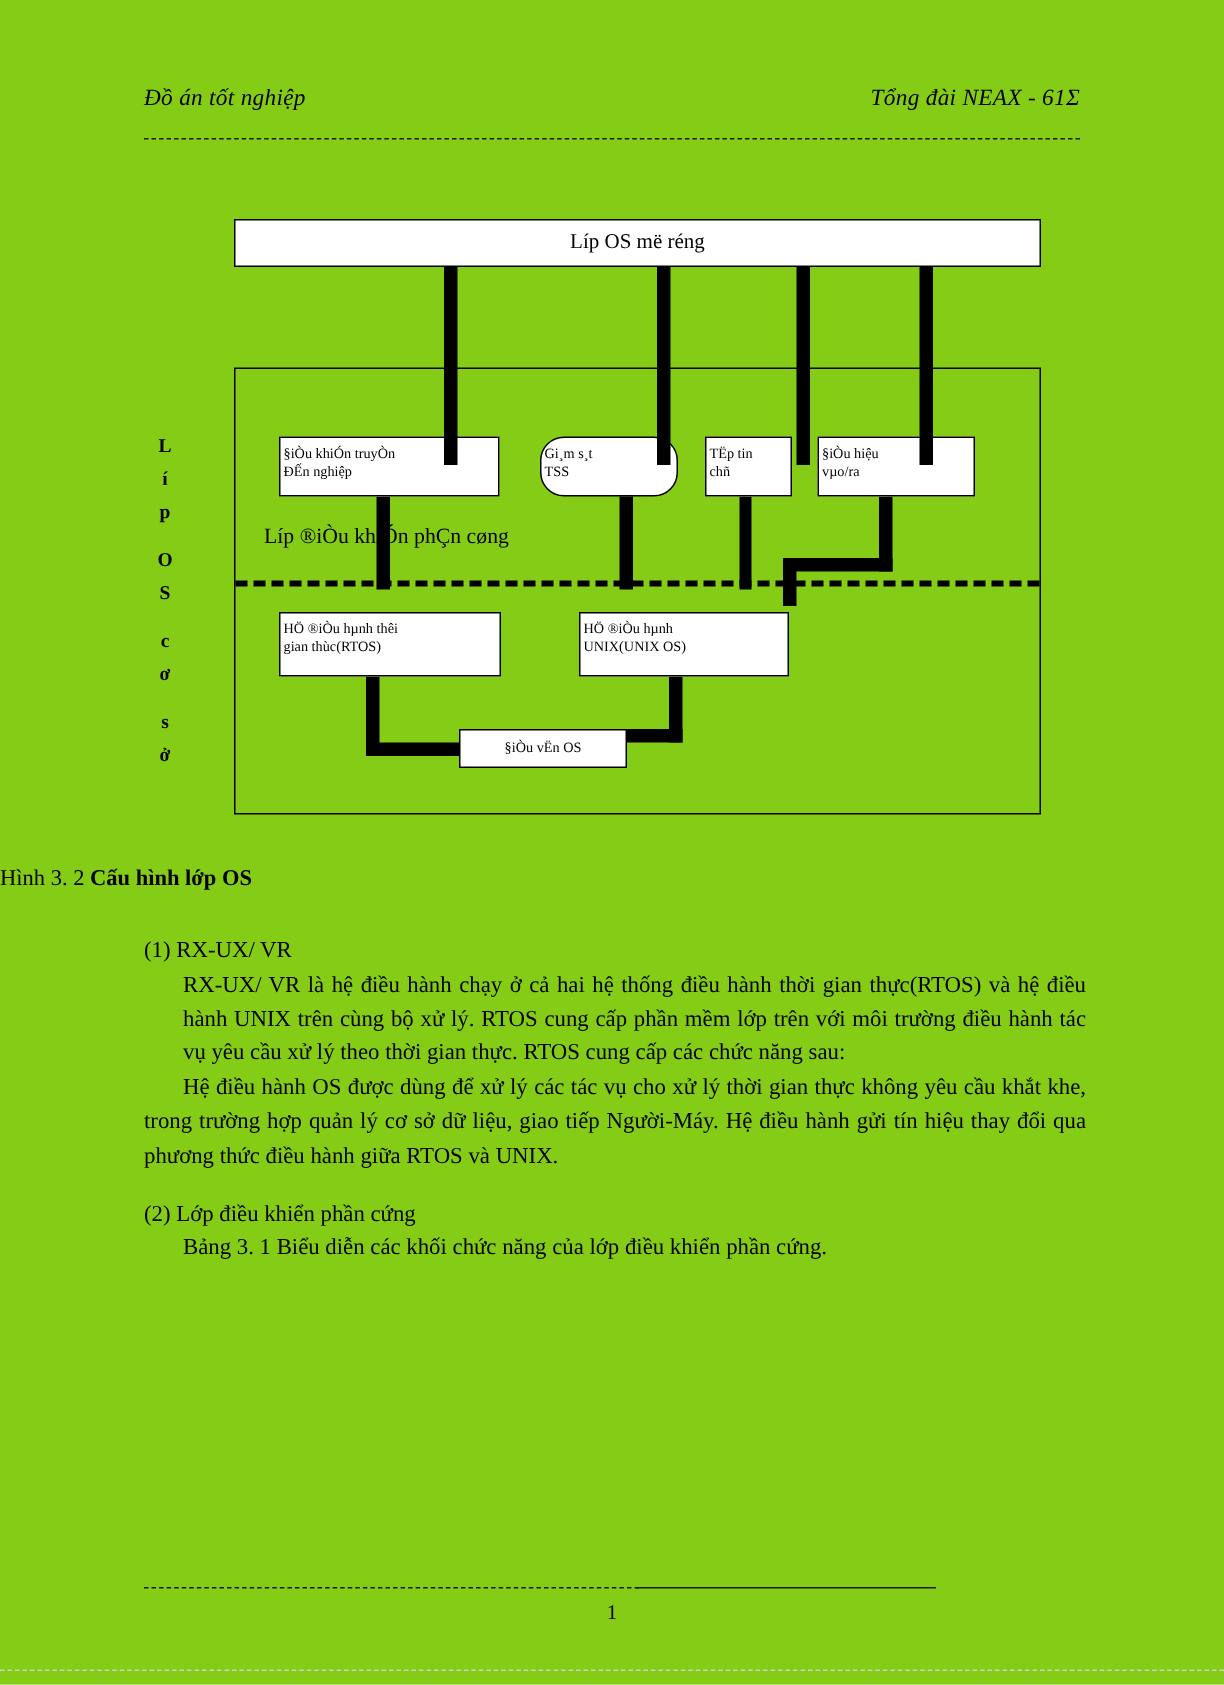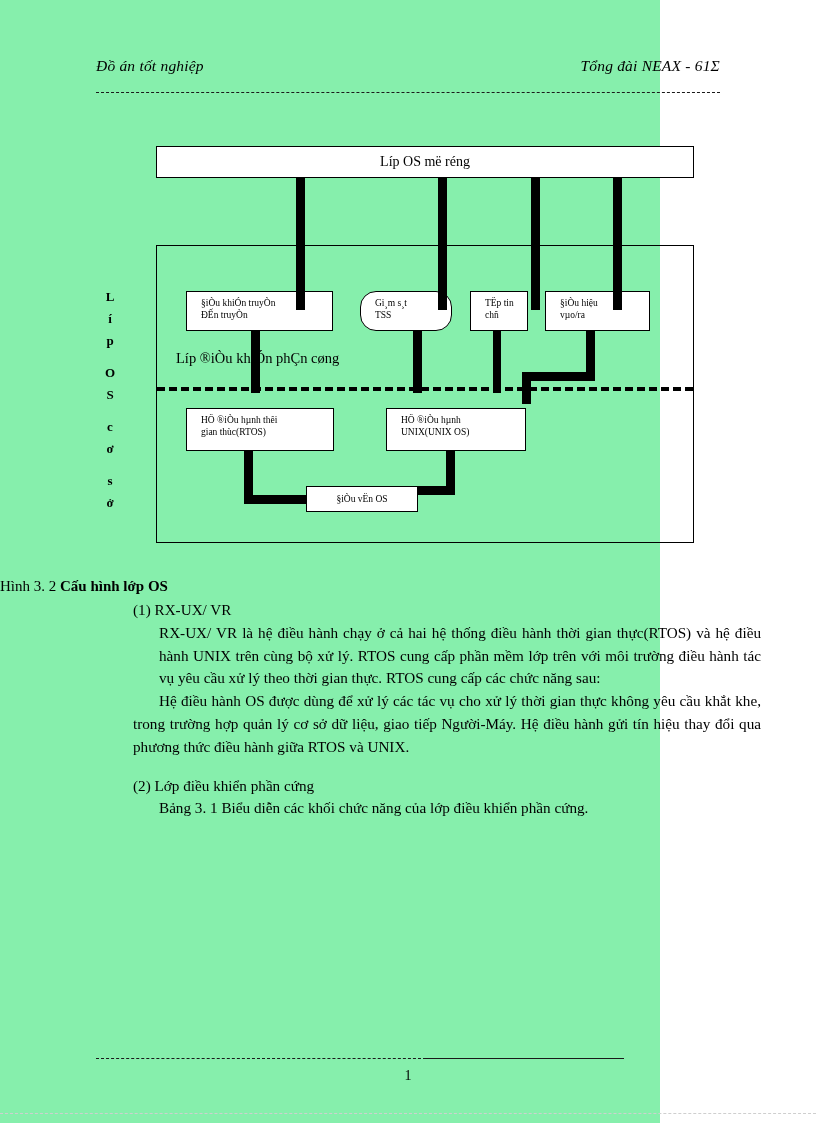--- a/index.html
+++ b/index.html
@@ -13,23 +13,23 @@
     position: relative;
     font-family: "Liberation Serif", "DejaVu Serif", serif;
     color: #000000;
     overflow: hidden;
   }
 
   
   .page {
     position: absolute;
     left: 0; top: 0;
-    width: 660px;
+    width: 816px;
     height: 1123px;
-    background: #86efac;
+    background: #84cc16;
   }
 
   
   .header {
     position: absolute;
     left: 96px;
     top: 57px;
     width: 624px;
     height: 26px;
     display: flex;
@@ -59,21 +59,21 @@
     width: 640px;
     height: 420px;
   }
   .dbox {
     position: absolute;
     border: 1px solid #000;
     background: #fff;
     box-sizing: border-box;
     font-size: 9.5px;
     line-height: 1.30;
-    padding: 5px 6px 0 14px;
+    padding: 5px 6px 0 2px;
     z-index: 3;
   }
   .dbox-title {
     position: absolute;
     box-sizing: border-box;
     border: 1px solid #000;
     background: #fff;
     display: flex;
     align-items: center;
     justify-content: center;
@@ -129,25 +129,24 @@
     width: 816px;
     text-align: left;
     font-size: 15px;
   }
   .caption b { font-weight: bold; }
 
   
   .content {
     position: absolute;
     left: 96px;
-    top: 599px;
+    top: 623px;
     width: 628px;
     font-size: 15.2px;
     line-height: 1.50;
-    margin-left: 37px;
   }
   .sec-head { margin: 0 0 0 0; }
   .para {
     margin: 0;
     text-indent: 26px;
     text-align: justify;
   }
   .para-noindent {
     margin: 0;
     text-indent: 0;
@@ -229,21 +228,21 @@
 
     <div class="frame" style="left:68px; top:107px; width:538px; height:298px;"></div>
 
     <div class="conn conn-top" style="left:208px; top:40px; width:9px; height:132px;"></div>
     <div class="conn conn-top" style="left:350px; top:40px; width:9px; height:132px;"></div>
     <div class="conn conn-top" style="left:443px; top:40px; width:9px; height:132px;"></div>
     <div class="conn conn-top" style="left:525px; top:40px; width:9px; height:132px;"></div>
 
     <div class="dbox" style="left:98px; top:153px; width:147px; height:40px;">
       <div>§iÒu khiÓn truyÒn</div>
-      <div>ÐẾn truyÒn</div>
+      <div>ÐẾn nghiệp</div>
     </div>
 
     <div class="dbox" style="left:272px; top:153px; width:92px; height:40px;border-radius:16px;">
       <div>Gi¸m s¸t</div>
       <div>TSS</div>
     </div>
 
     <div class="dbox" style="left:382px; top:153px; width:58px; height:40px;">
       <div>TËp tin</div>
       <div>chñ</div>

